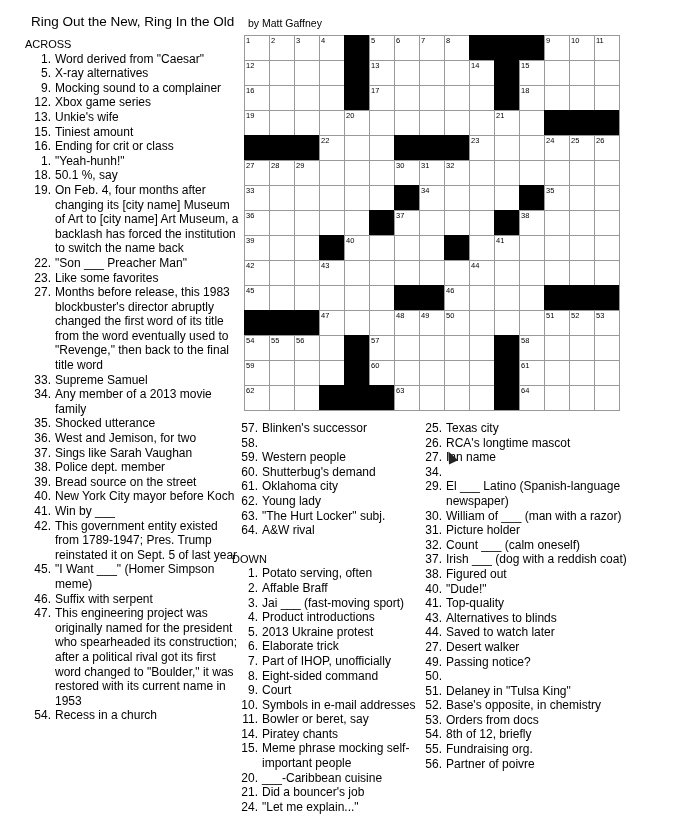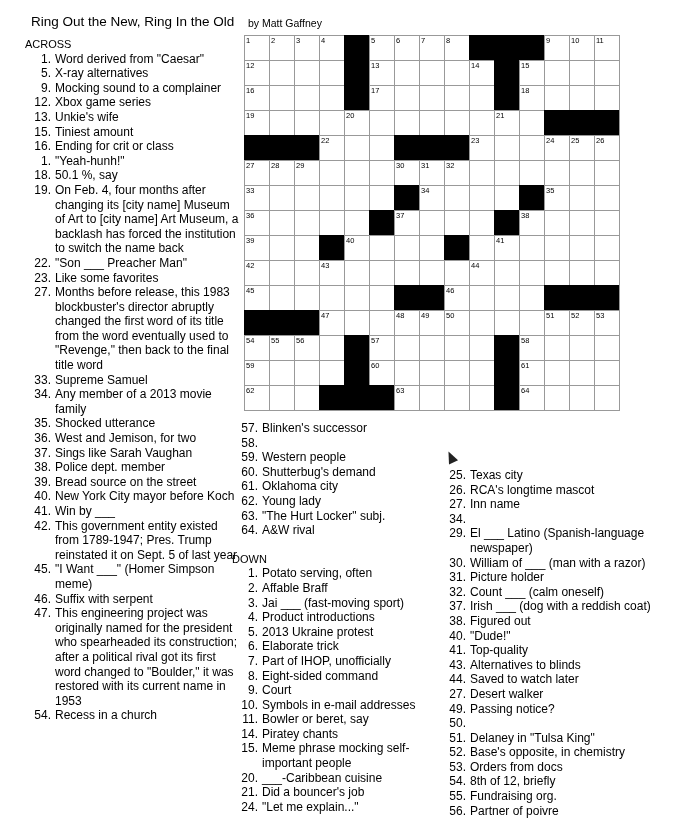--- a/index.html
+++ b/index.html
@@ -14,21 +14,21 @@
           position:relative; background:#fff; }
   .cell.black { background:#000; border-color:#000; }
   .num { position:absolute; left:1px; top:0px; font-size:7.5px; line-height:9px; }
   .clues { position:absolute; font-size:12px; line-height:14.6px; }
   .clues .head { font-size:11px; margin-bottom:0; }
   .clue { display:flex; }
   .clue .n { width:26px; text-align:right; padding-right:4px; flex:none; }
   .clue .t { flex:1; }
   #col1 { left:25px; top:37px; width:218px; }
   #col2 { left:232px; top:421px; width:205px; }
-  #col3 { left:440px; top:421px; width:225px;margin-top:47px; }
+  #col3 { left:416px; top:421px; width:225px; }
   .spacer { height:14px; }
   .cursor { position:absolute; left:446px; top:451px; width:0; height:0;
             border-left:5px solid transparent; border-right:5px solid transparent;
             border-bottom:12px solid #222; transform:rotate(-25deg); }
 </style>
 </head>
 <body>
 
 <div class="title">Ring Out the New, Ring In the Old</div>
 <div class="byline">by Matt Gaffney</div>

